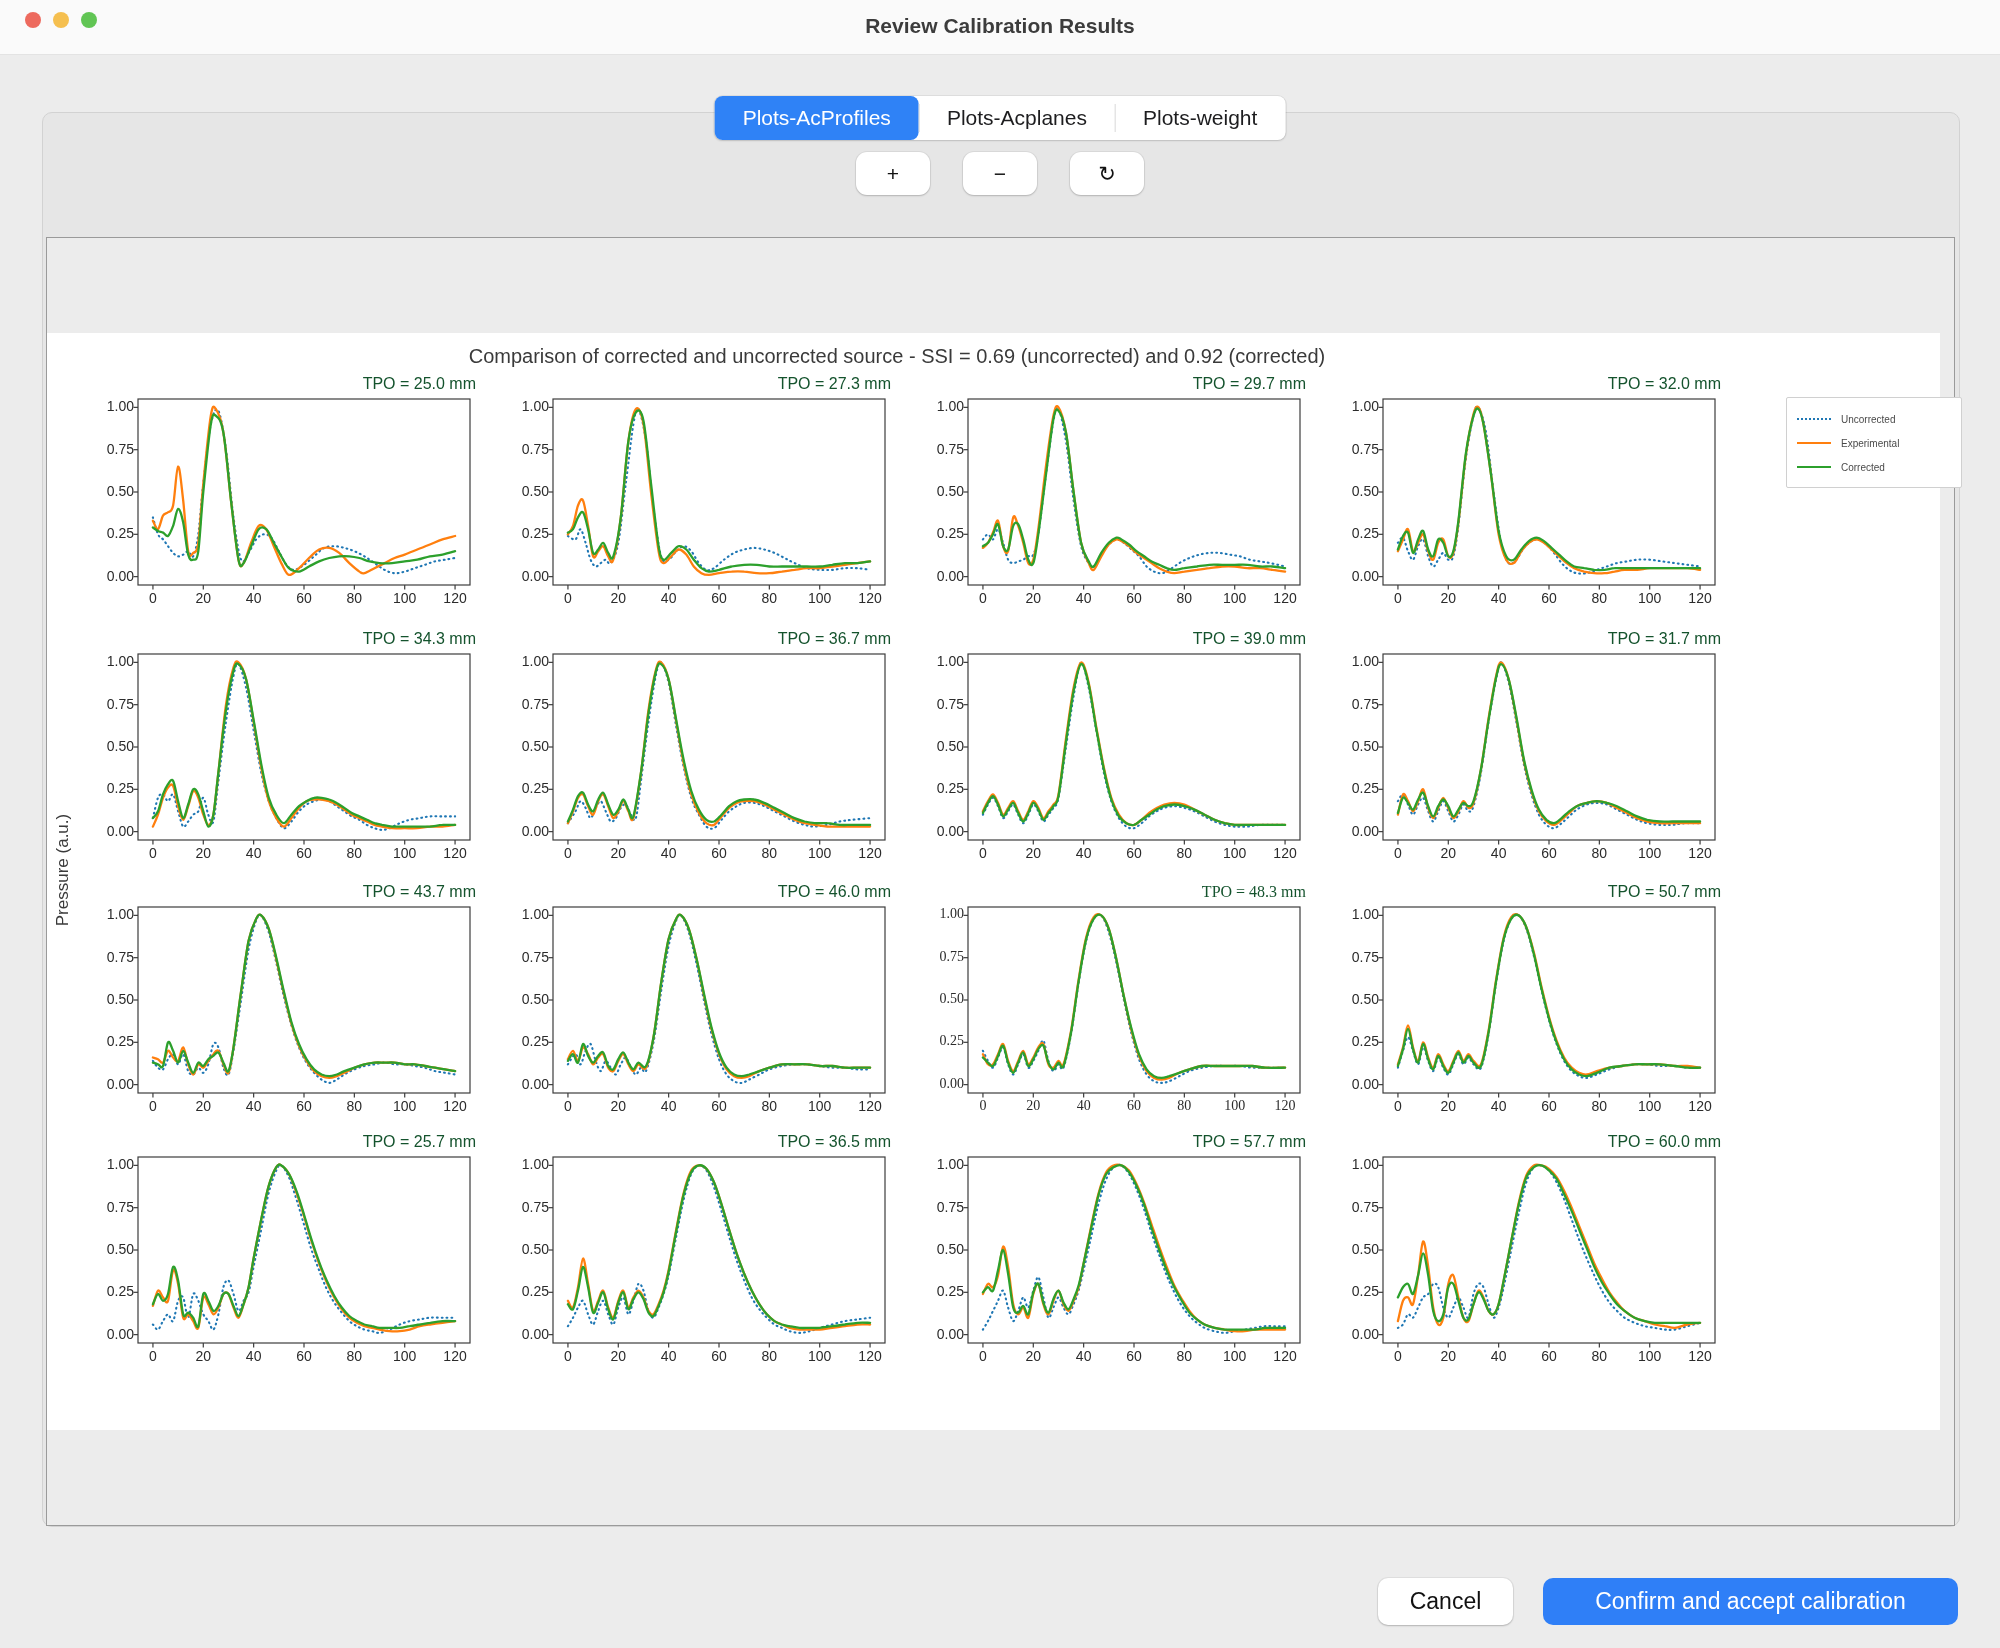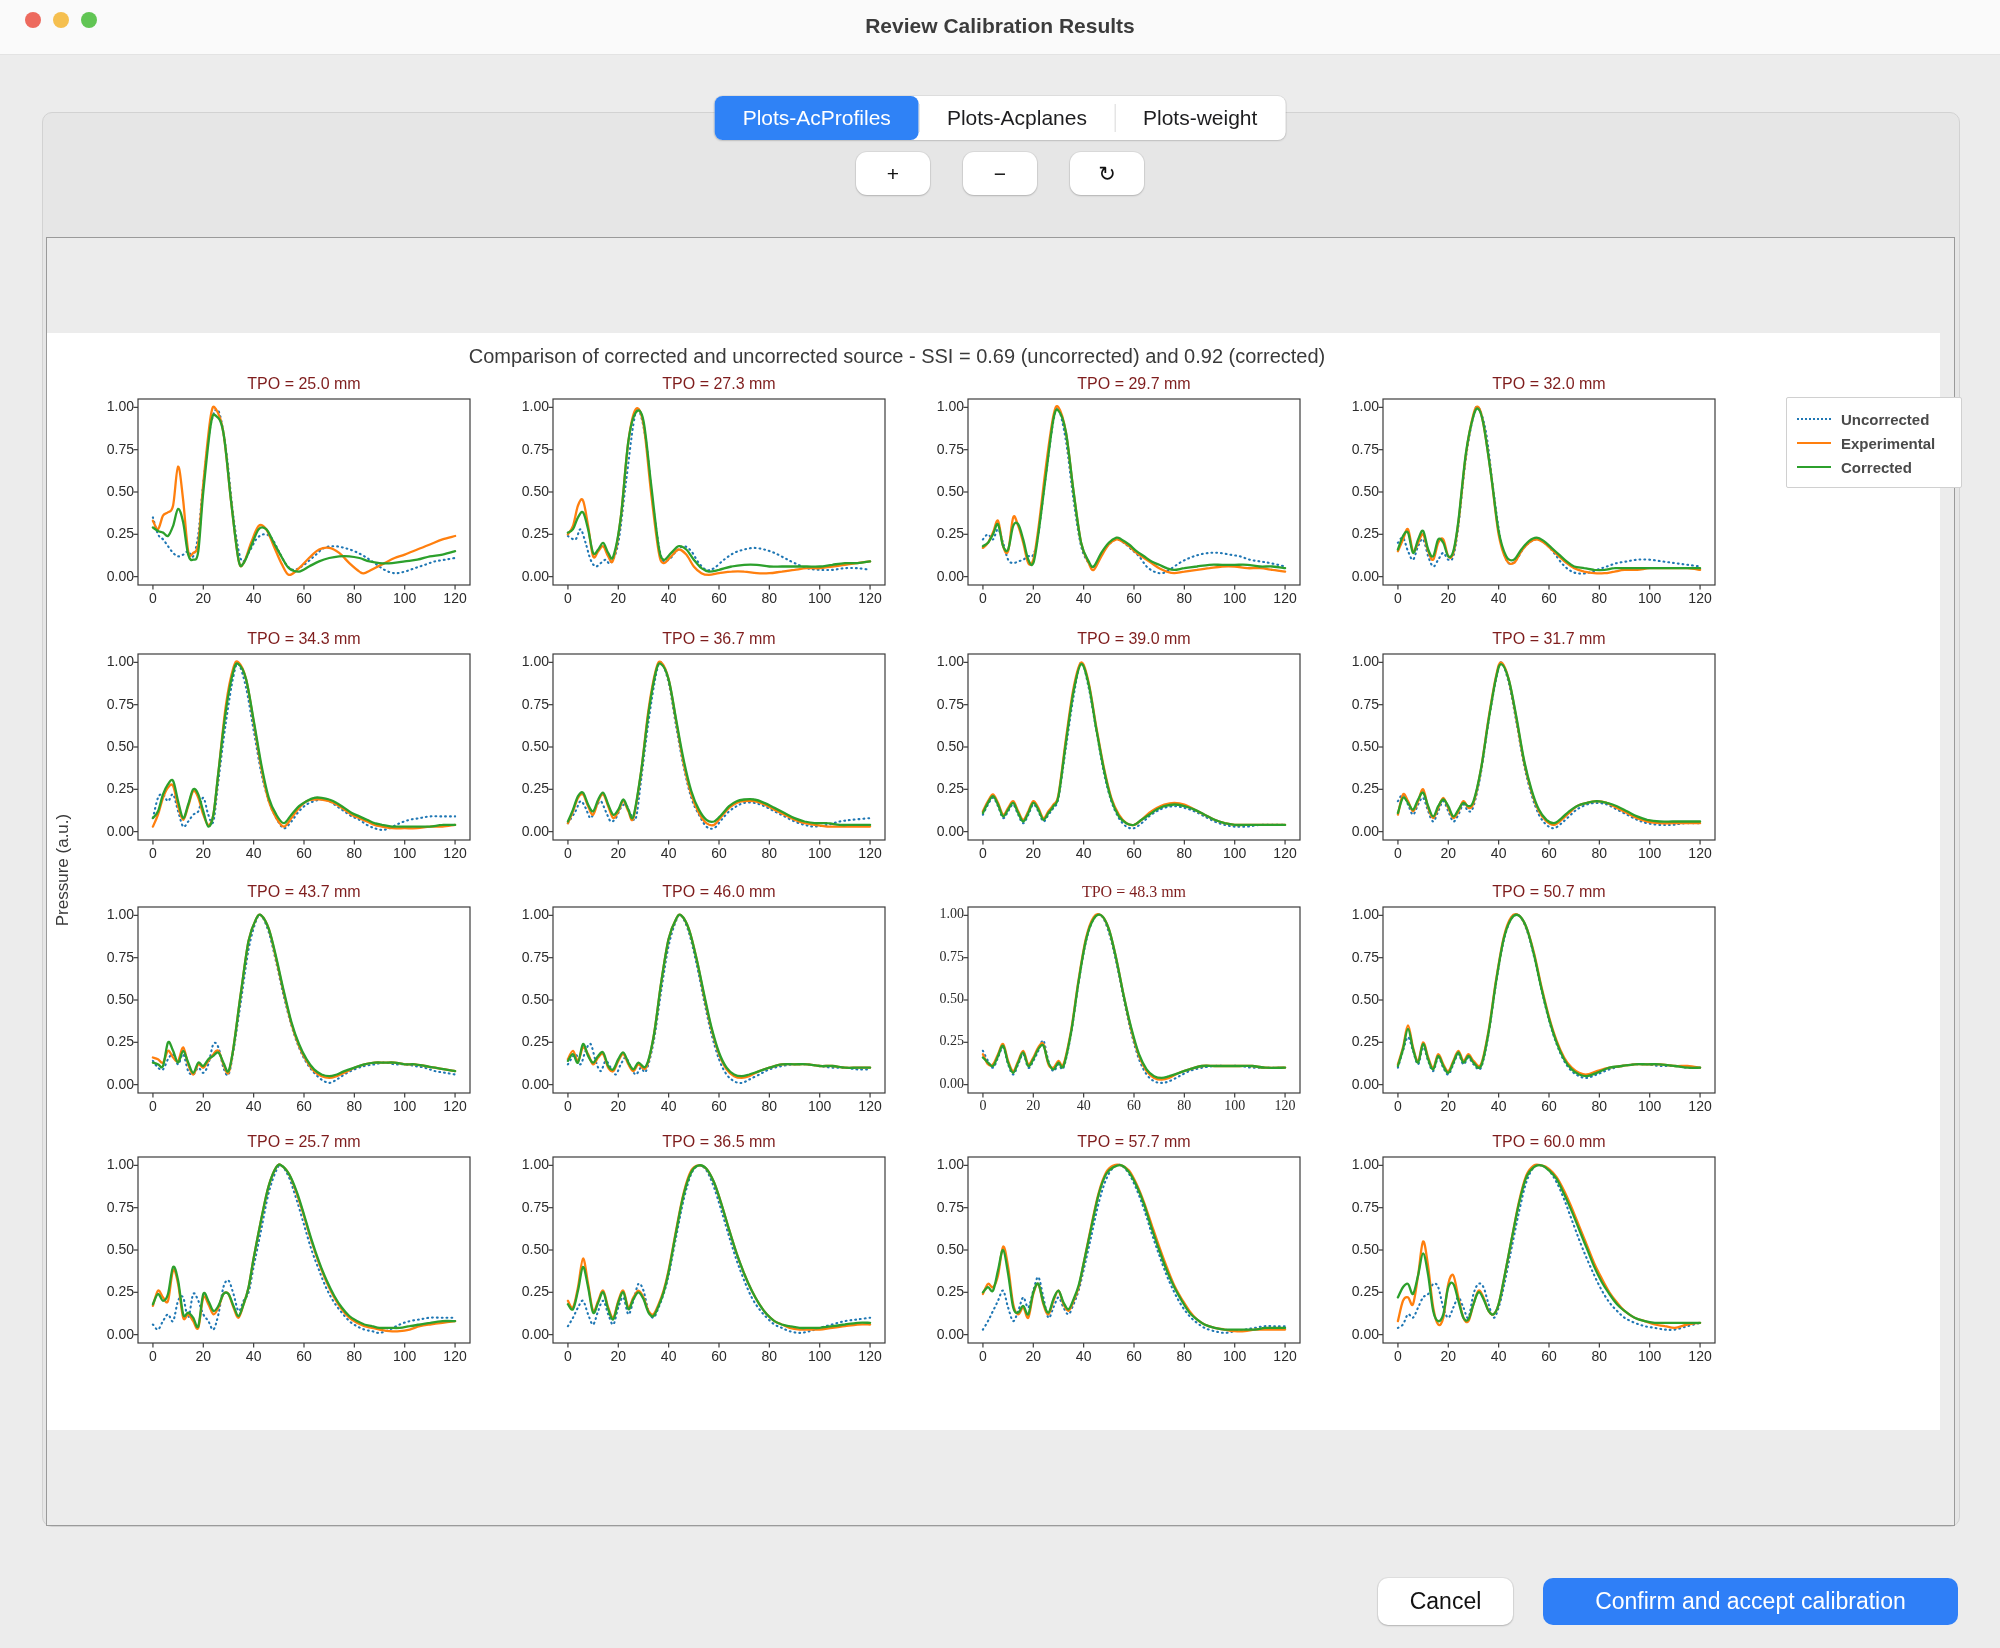--- a/index.html
+++ b/index.html
@@ -33,33 +33,33 @@
     font-size:21px;color:#111;font-family:"Liberation Sans",sans-serif;}
   
   .frame{position:absolute;left:46px;top:237px;width:1907px;height:1287px;border:1px solid #9a9a9a;background:#ececec;}
   .figure{position:absolute;left:0px;top:95px;width:1893px;height:1097px;background:#ffffff;}
   .fig-title{position:absolute;left:0;top:12px;width:1700px;text-align:center;font-size:20px;color:#3a3a3a;}
   .ylabel{position:absolute;left:16px;top:537px;transform:translate(-50%,-50%) rotate(-90deg);
     font-size:17px;color:#3a3a3a;white-space:nowrap;}
   .xlabel{position:absolute;left:0;top:1056px;width:1700px;text-align:center;font-size:19px;color:#3a3a3a;}
   
   .subplot{position:absolute;width:344px;height:232px;}
-  .sp-title{position:absolute;left:0;top:0;width:344px;height:22px;line-height:22px;text-align:center;
-    font-size:16px;color:#7f1d1d;}
+  .sp-title{position:absolute;left:0;top:0;width:344px;height:22px;line-height:22px;text-align:right;
+    font-size:16px;color:#14532d;}
   .sp-svg{position:absolute;left:0;top:23px;overflow:visible;}
   .ytick{position:absolute;left:-42px;width:44px;text-align:right;font-size:14px;color:#2b2b2b;}
   .xtick{position:absolute;width:44px;text-align:center;font-size:14px;color:#2b2b2b;top:217px;}
   
   .legend{position:absolute;left:1739px;top:64px;width:176px;background:#ffffff;border:1px solid #d0d0d0;
     border-radius:2px;padding:9px 10px 8px 10px;box-sizing:border-box;}
   .legend-row{display:flex;align-items:center;height:24px;}
   .legend-line{width:34px;margin-right:10px;border-top-width:2.5px;}
   .ll-dotted{border-top-style:dotted;}
   .ll-solid{border-top-style:solid;}
-  .legend-label{font-size:15px;color:#4a4a4a;font-weight:bold;}
+  .legend-label{font-size:10px;color:#4a4a4a;}
   
   .btn{position:absolute;top:1578px;height:47px;border:none;border-radius:10px;font-size:23px;
     font-family:"Liberation Sans",sans-serif;}
   .btn-cancel{left:1378px;width:135px;background:#ffffff;color:#111;
     box-shadow:0 0 0 1px rgba(0,0,0,0.05),0 1px 2px rgba(0,0,0,0.2);}
   .btn-confirm{left:1543px;width:415px;background:#2f7ff7;color:#ffffff;}
 </style>
 </head>
 <body>
 

